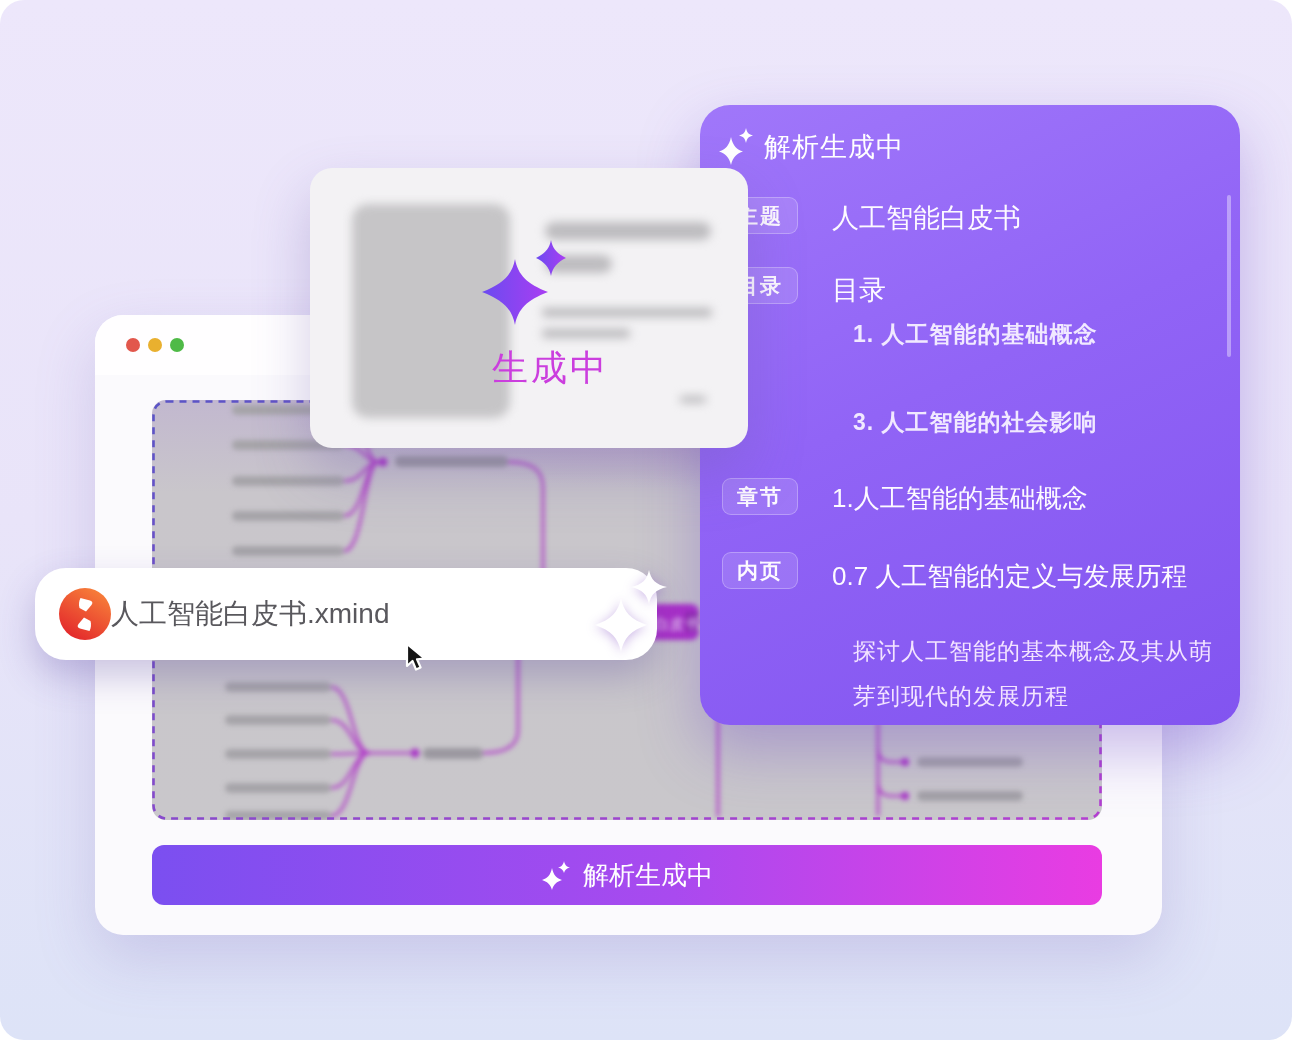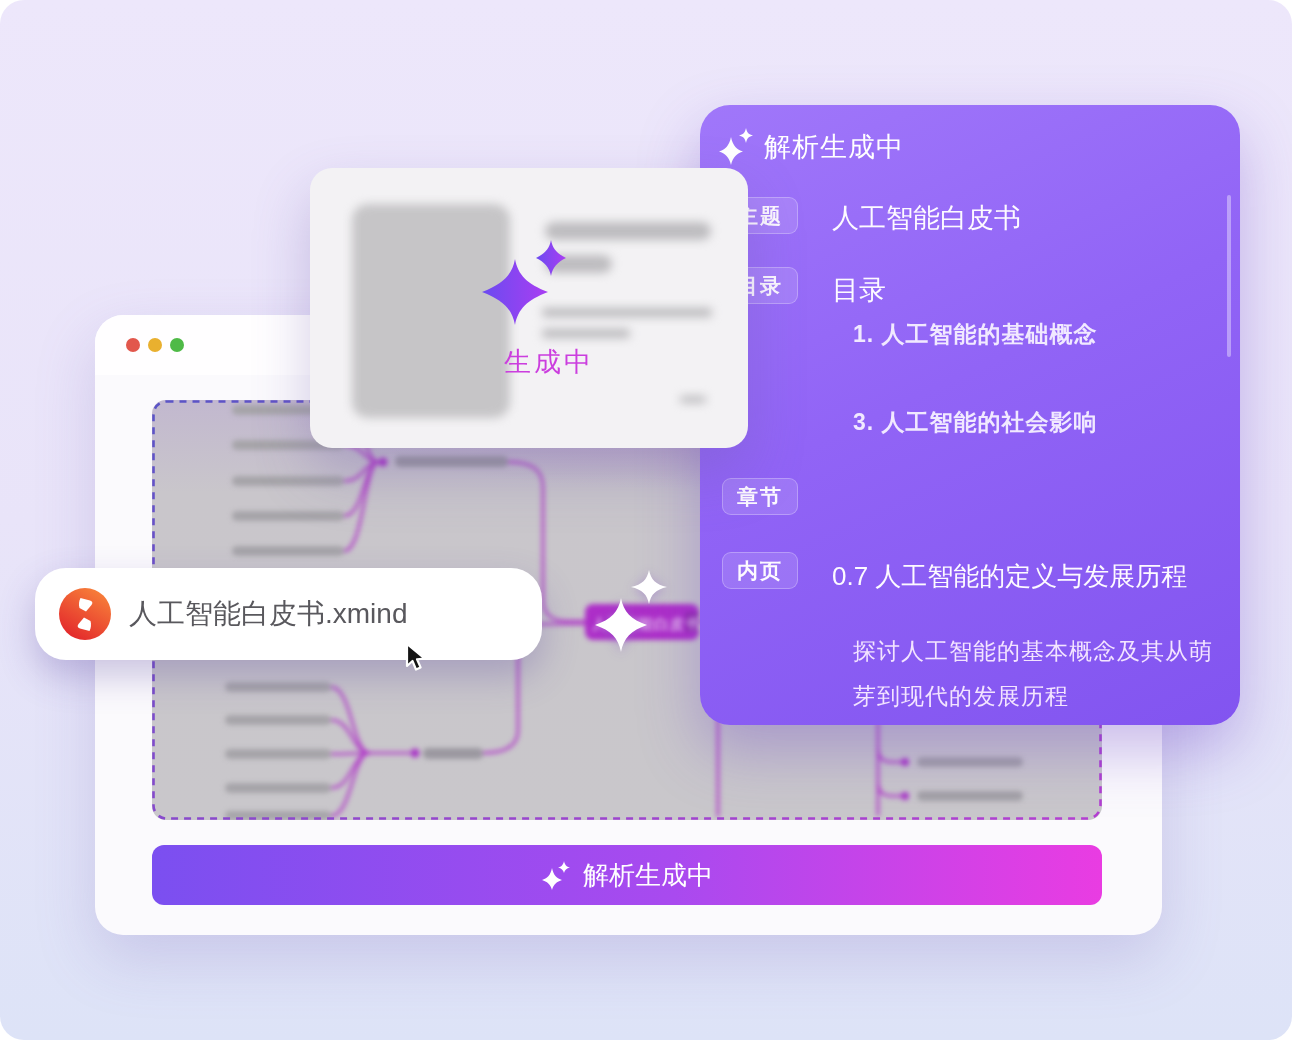--- a/index.html
+++ b/index.html
@@ -48,27 +48,27 @@
   .preview-card{position:absolute;left:310px;top:168px;width:438px;height:280px;border-radius:22px;
     background:#f3f2f4;box-shadow:0 26px 56px rgba(110,90,170,.30);z-index:4;}
   .card-blur{position:absolute;inset:0;filter:blur(5px);}
   .ph{position:absolute;background:#bdbcbf;border-radius:9px;}
   .ph-img{left:42px;top:36px;width:158px;height:214px;background:#c6c5c7;border-radius:16px;}
   .ph1{left:235px;top:54px;width:166px;height:18px;}
   .ph2{left:235px;top:87px;width:67px;height:18px;}
   .ph3{left:232px;top:140px;width:170px;height:9px;background:#bab9bc;border-radius:4px;}
   .ph4{left:232px;top:161px;width:88px;height:9px;background:#bab9bc;border-radius:4px;}
   .ph5{left:370px;top:228px;width:26px;height:7px;background:#bab9bc;border-radius:3px;}
-  .card-status{position:absolute;left:182px;top:176px;font-size:27px;letter-spacing:3px;color:#cb3ede;margin-left:12px;}
+  .card-status{position:absolute;left:182px;top:176px;font-size:36px;letter-spacing:3px;color:#cb3ede;}
   .card-sparkles{position:absolute;left:150px;top:55px;}
 
   
-  .file-chip{position:absolute;left:35px;top:568px;width:507px;height:92px;border-radius:31px;
+  .file-chip{position:absolute;left:35px;top:568px;width:622px;height:92px;border-radius:31px;
     background:#ffffff;box-shadow:0 16px 36px rgba(90,70,160,.30);display:flex;align-items:center;
-    padding:0 24px;gap:18px;box-sizing:border-box;z-index:5;cursor:pointer;}
+    padding:0 24px;box-sizing:border-box;z-index:5;cursor:pointer;}
   .file-name{font-size:28px;color:#59585d;white-space:nowrap;}
 
   .white-sparkles{position:absolute;left:588px;top:568px;z-index:6;
     filter:drop-shadow(0 2px 6px rgba(140,90,200,.45));}
   .cursor{position:absolute;left:403px;top:642px;z-index:7;}
 </style>
 </head>
 <body>
 
 <div class="stage">
@@ -167,20 +167,21 @@
 
     <div class="p-label" style="top:92px">主题</div>
     <div class="p-value" style="top:95px;font-size:27px">人工智能白皮书</div>
 
     <div class="p-label" style="top:162px">目录</div>
     <div class="p-value" style="top:167px;font-size:27px">目录</div>
     <div class="toc-item" style="top:214px">1. 人工智能的基础概念</div>
     <div class="toc-item" style="top:302px">3. 人工智能的社会影响</div>
 
     <div class="p-label" style="top:373px">章节</div>
+    <div class="p-value" style="top:376px;font-size:26px">1.人工智能的基础概念</div>
 
     <div class="p-label" style="top:447px">内页</div>
     <div class="p-value" style="top:454px;font-size:26px">0.7 人工智能的定义与发展历程</div>
     <div class="p-desc">
       <div>探讨人工智能的基本概念及其从萌</div>
       <div>芽到现代的发展历程</div>
     </div>
 
     <div class="p-scrollbar"></div>
   </div>

